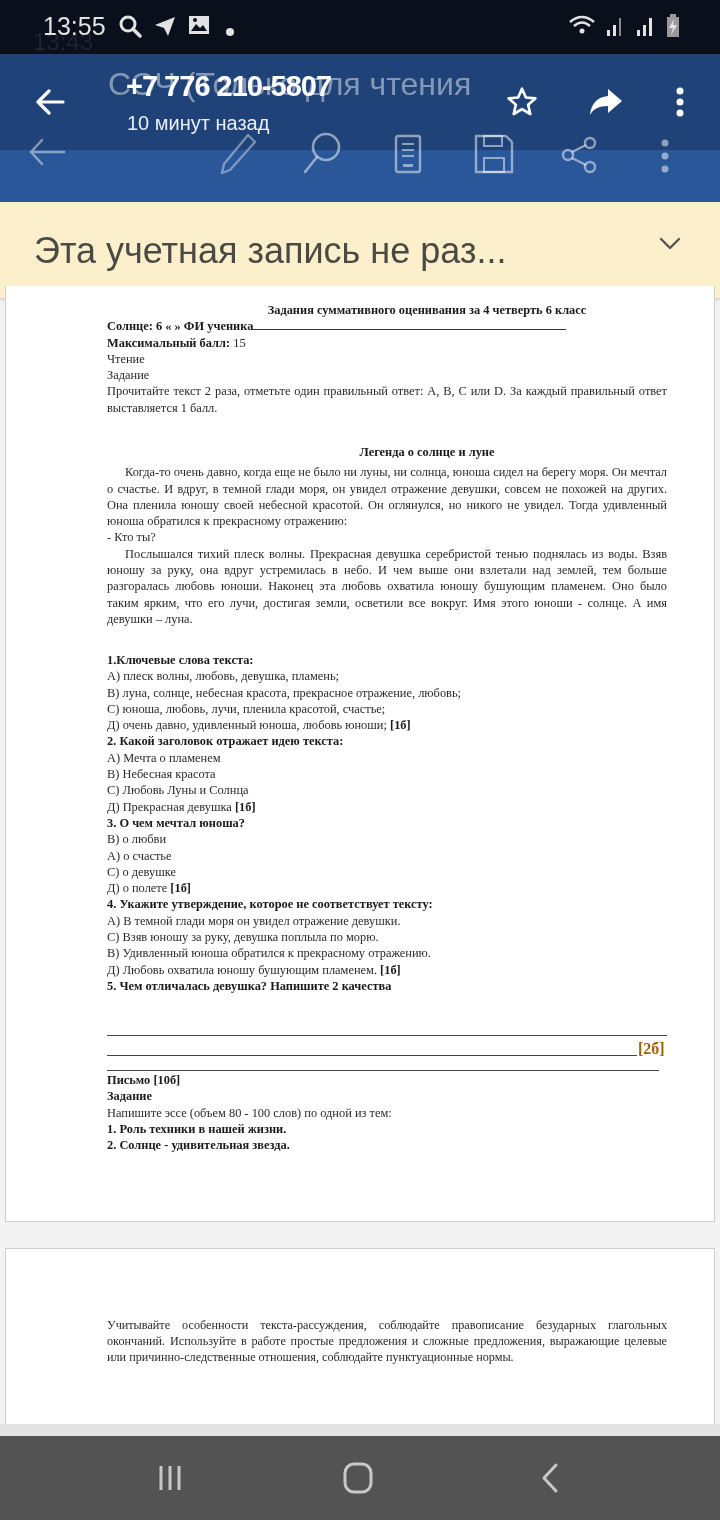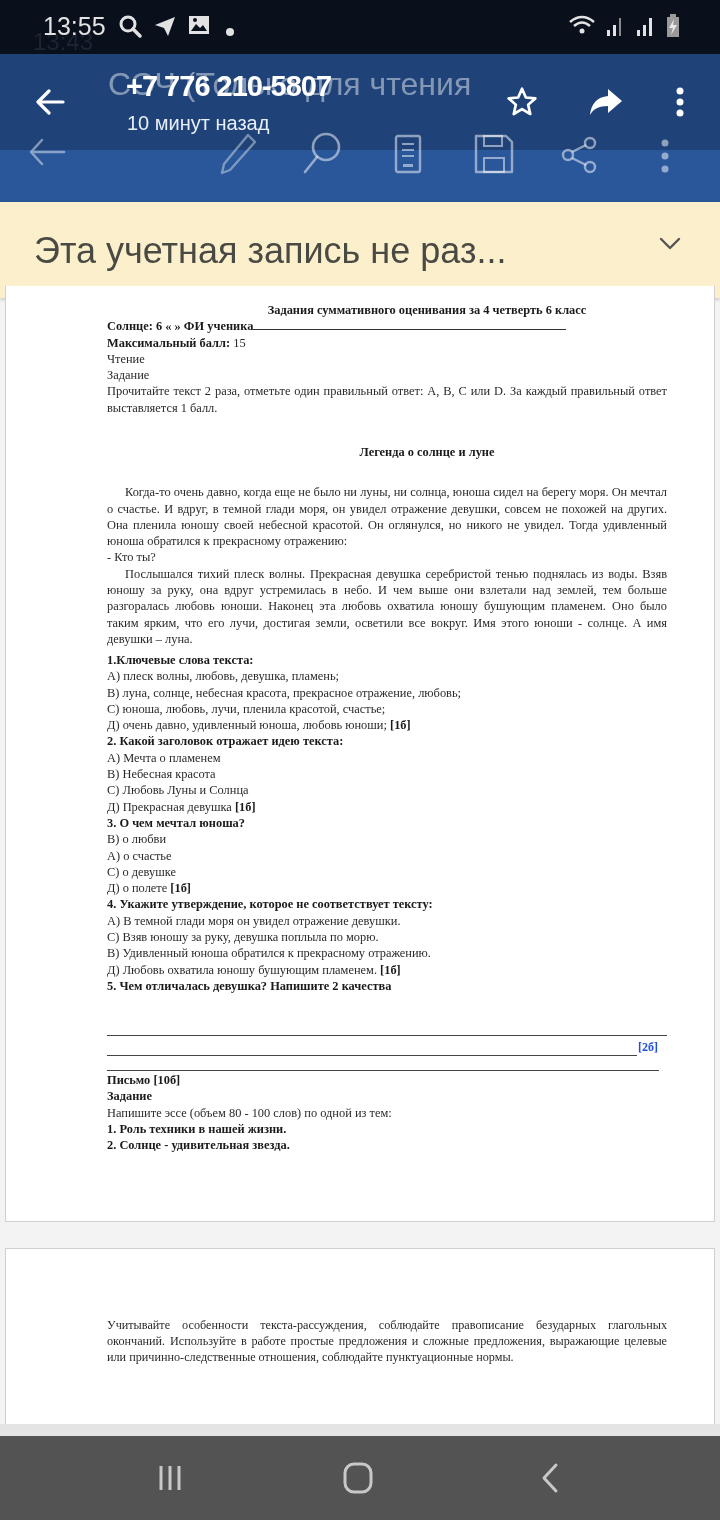--- a/index.html
+++ b/index.html
@@ -204,21 +204,21 @@
     <p>
       <span class="b">Максимальный балл:</span>
       <span>15</span>
     </p>
     <p>Чтение</p>
     <p>Задание</p>
     <p class="justify">Прочитайте текст 2 раза, отметьте один правильный ответ: A, B, C или D. За каждый правильный ответ выставляется 1 балл.</p>
   </div>
 
   <div class="doc" style="top:158px;">
-    <p class="center b" style="padding-left:80px; margin-bottom:24px;">Легенда о солнце и луне</p>
+    <p class="center b" style="padding-left:80px; margin-bottom:4px;">Легенда о солнце и луне</p>
     <p class="justify indent">Когда-то очень давно, когда еще не было ни луны, ни солнца, юноша сидел на берегу моря. Он мечтал о счастье. И вдруг, в темной глади моря, он увидел отражение девушки, совсем не похожей на других. Она пленила юношу своей небесной красотой. Он оглянулся, но никого не увидел. Тогда удивленный юноша обратился к прекрасному отражению:</p>
     <p>- Кто ты?</p>
     <p class="justify indent">Послышался тихий плеск волны. Прекрасная девушка серебристой тенью поднялась из воды. Взяв юношу за руку, она вдруг устремилась в небо. И чем выше они взлетали над землей, тем больше разгоралась любовь юноши. Наконец эта любовь охватила юношу бушующим пламенем. Оно было таким ярким, что его лучи, достигая земли, осветили все вокруг. Имя этого юноши - солнце. А имя девушки – луна.</p>
   </div>
 
   <div class="doc" style="top:366px;">
     <div>
       <p class="b">1.Ключевые слова текста:</p>
       <p>А) плеск волны, любовь, девушка, пламень;</p>
       <p>В) луна, солнце, небесная красота, прекрасное отражение, любовь;</p>
@@ -246,21 +246,21 @@
       <p>В) Удивленный юноша обратился к прекрасному отражению.</p>
       <p><span>Д) Любовь охватила юношу бушующим пламенем.</span> <span class="b">[1б]</span></p>
     </div>
     <div>
       <p class="b">5. Чем отличалась девушка? Напишите 2 качества</p>
     </div>
   </div>
 
   <div class="rule" style="position:absolute; left:101px; top:749px; width:560px;"></div>
   <div class="rule" style="position:absolute; left:101px; top:769px; width:530px;"></div>
-  <span style="position:absolute; left:632px; top:754px; font-family:'Liberation Serif',serif; font-size:12px; font-weight:bold; color:#1d4ed8;">[2б]</span>
+  <span style="position:absolute; left:632px; top:754px; font-family:'Liberation Serif',serif; font-size:16px; font-weight:bold; color:#a16207;">[2б]</span>
   <div class="rule" style="position:absolute; left:101px; top:784px; width:552px;"></div>
 
   <div class="doc" style="top:786px;">
     <p class="b">Письмо [10б]</p>
     <p class="b">Задание</p>
     <p>Напишите эссе (объем 80 - 100 слов) по одной из тем:</p>
     <p class="b">1. Роль техники в нашей жизни.</p>
     <p class="b">2. Солнце - удивительная звезда.</p>
   </div>
 </div>

